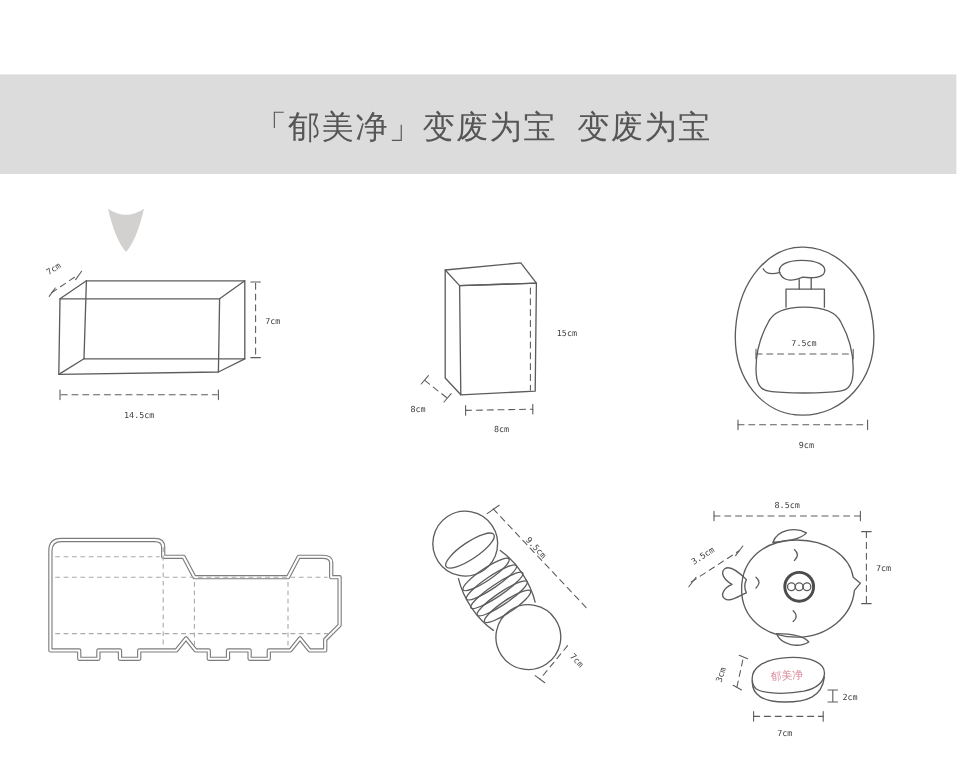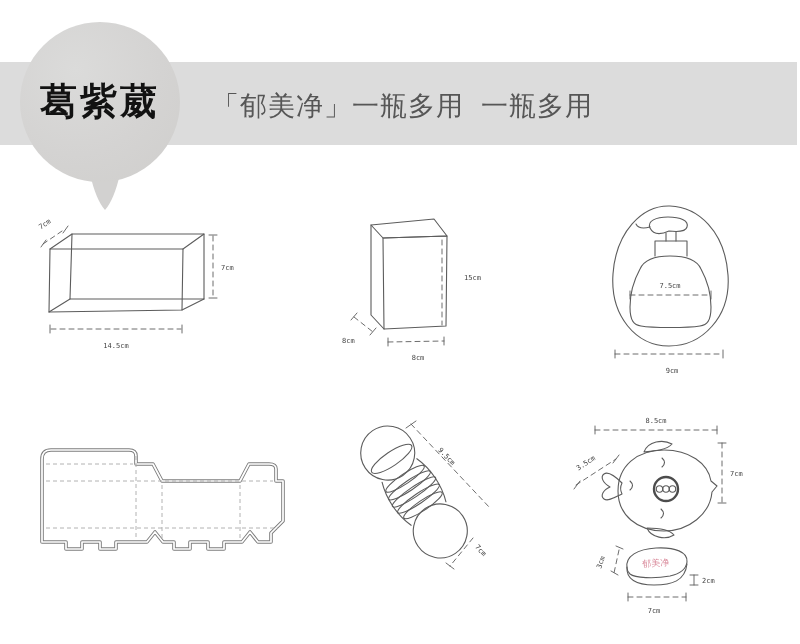--- a/index.html
+++ b/index.html
@@ -37,24 +37,21 @@
 </style>
 </head>
 <body>
 
 <div id="stage">
 
   <div class="band"></div>
   <svg class="bubble-tail" width="34" height="38" viewBox="0 0 34 38">
     <path d="M2,0 Q17,10 32,0 Q26,26 17,36 Q8,26 2,0 Z" fill="#d2d1d0"></path>
   </svg>
-  <div class="bubble">
-    <span class="author">葛紫葳</span>
-  </div>
-  <div class="title">「郁美净」一瓶多用  一瓶多用</div>
+  <div class="title">「郁美净」变废为宝  变废为宝</div>
 
   <svg class="sk" style="left:20px;top:200px;" width="230" height="160" viewBox="0 0 230 160">
     <path class="ink" d="M30,49 L163,49 L162,110 L29,112 Z"></path>
     <path class="ink" d="M52,34 L184,34 L184,99 L50,99 Z"></path>
     <path class="ink" d="M30,49 L52,34 M163,49 L184,34 M162,110 L184,99 M29,112 L50,99"></path>
     <path class="dash" d="M23,44 L45,29"></path>
     <path class="tick" d="M21,47 L26,40 M43,33 L48,26"></path>
     <text class="dim" x="26" y="26" transform="rotate(-33 26 26)" text-anchor="middle">7cm</text>
     <path class="dash" d="M193,36 L193,97"></path>
     <path class="tick" d="M189,35 L197,35 M189,98 L197,98"></path>

